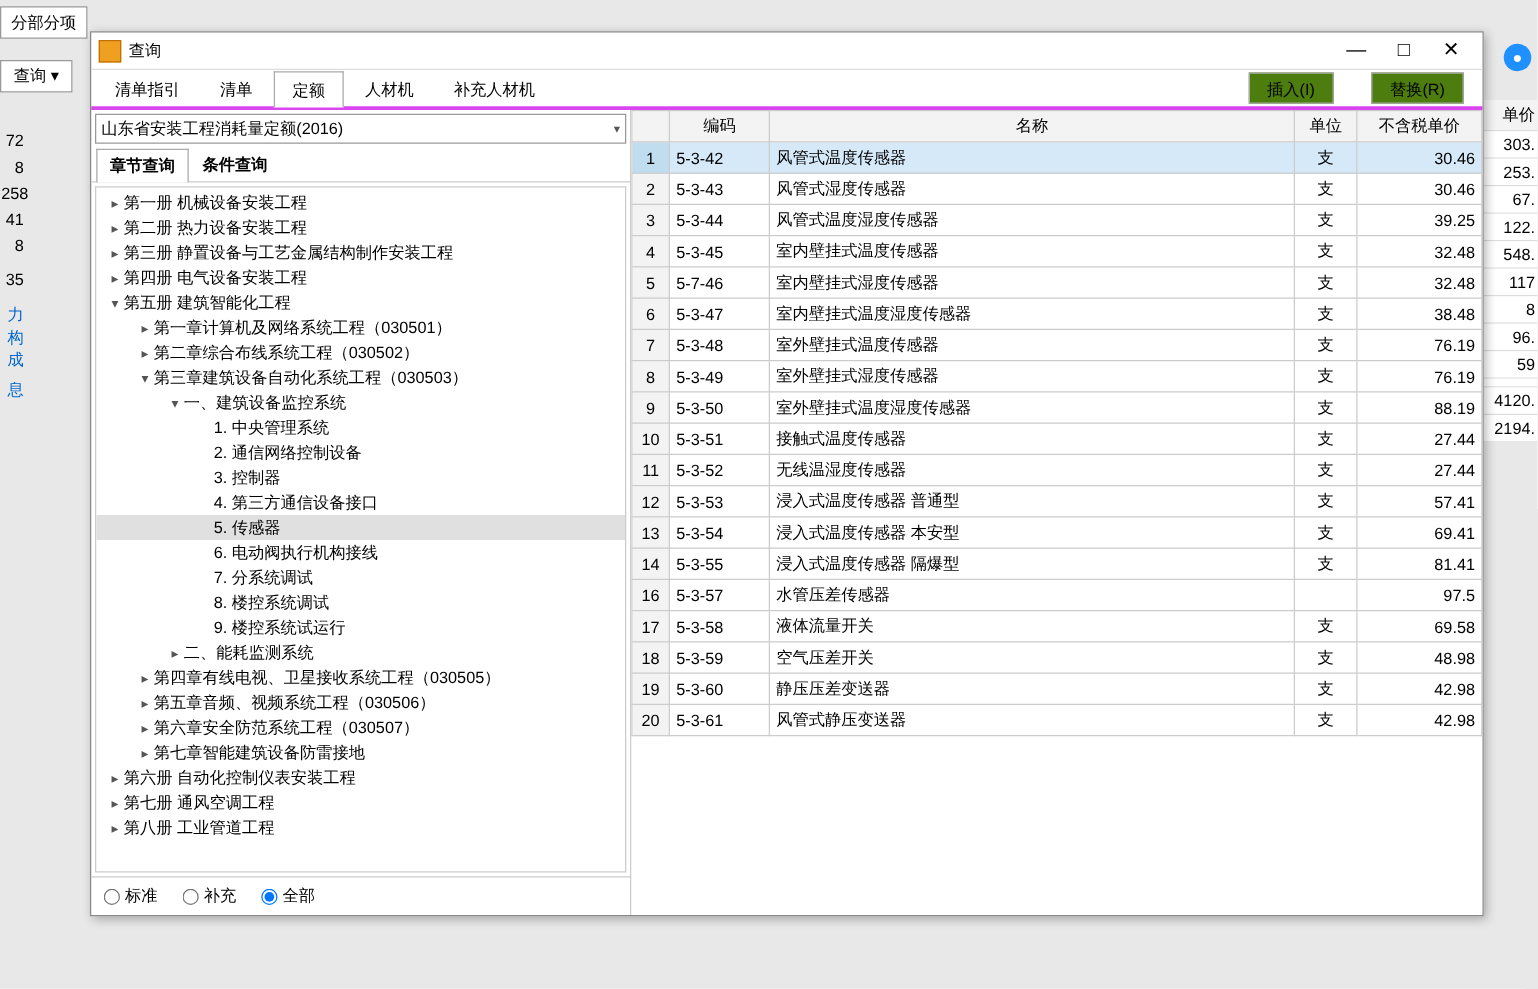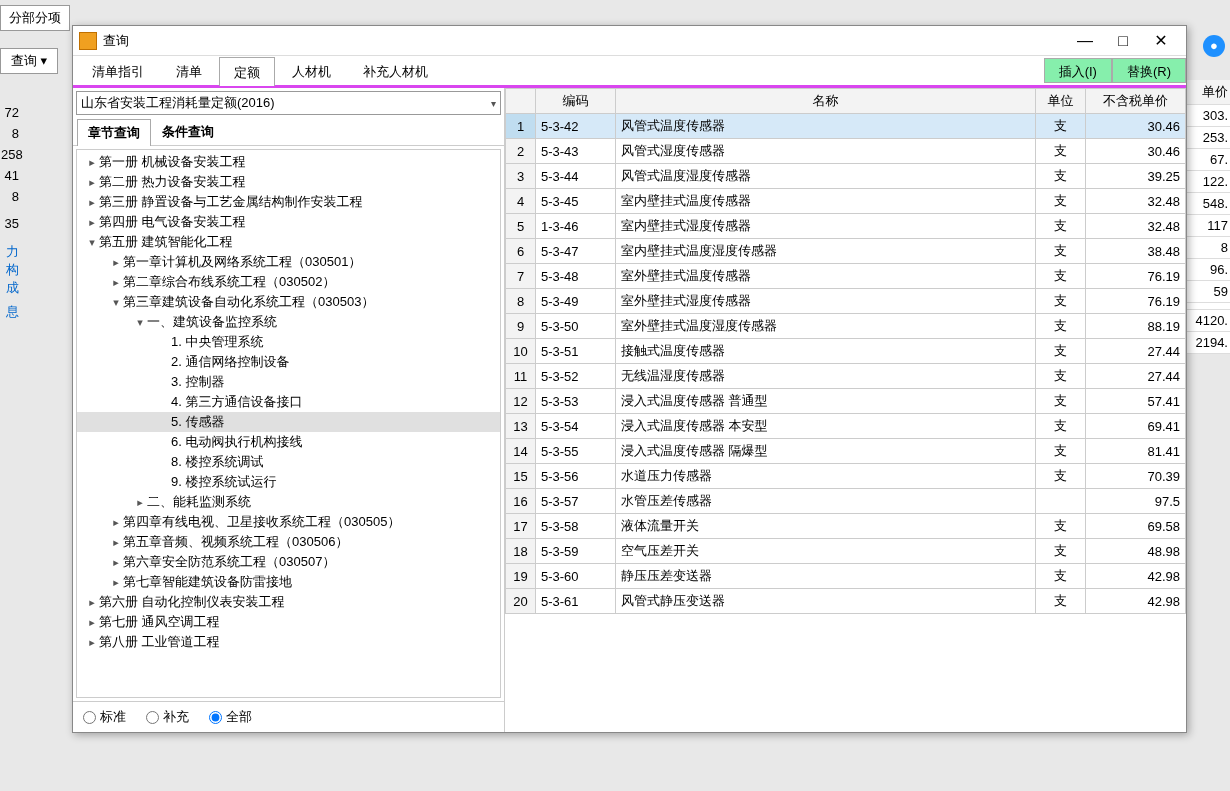--- a/index.html
+++ b/index.html
@@ -22,21 +22,21 @@
 .titlebar .icon { width: 18px; height: 18px; background: #f0a020; border: 1px solid #c07000; margin-right: 6px; }
 .titlebar .title { flex: 1; }
 .titlebar .winbtn { width: 38px; height: 26px; text-align: center; line-height: 26px; font-size: 16px; cursor: pointer; }
 
 
 .toolbar { height: 32px; display: flex; align-items: stretch; border-bottom: 3px solid #d946ef; }
 .tabs-left { display: flex; align-items: stretch; padding-left: 4px; }
 .tabs-left .tab { padding: 6px 14px; border: 1px solid transparent; border-bottom: none; cursor: pointer; margin-right: 2px; }
 .tabs-left .tab.active { border-color: #aaa; background: #fff; position: relative; top: 1px; }
 .toolbar .spacer { flex: 1; }
-.toolbar .btn { border: 1px solid #aaa; background: #86efac; padding: 4px 14px; margin: 2px 0; cursor: pointer; }
+.toolbar .btn { border: 1px solid #aaa; background: #4d7c0f; padding: 4px 14px; margin: 2px 15px; cursor: pointer; }
 
 
 .body { flex: 1; display: flex; overflow: hidden; }
 .left-pane { width: 432px; border-right: 1px solid #ccc; display: flex; flex-direction: column; }
 .dropdown-row { padding: 3px; }
 .dropdown-row select, .dropdown-row .combo { width: 100%; height: 24px; border: 1px solid #999; padding: 2px 4px; background: #fff; appearance: none; position: relative; }
 .combo { display: flex; align-items: center; justify-content: space-between; }
 .combo .caret { font-size: 10px; color: #555; }
 
 .subtabs { display: flex; border-bottom: 1px solid #ccc; padding-left: 4px; }
@@ -196,20 +196,24 @@
           <div class="tree-node selected" style="padding-left: 80px;">
             <span class="tree-toggle"></span>
             <span class="tree-label">5. 传感器</span>
           </div>
           <div class="tree-node" style="padding-left: 80px;">
             <span class="tree-toggle"></span>
             <span class="tree-label">6. 电动阀执行机构接线</span>
           </div>
           <div class="tree-node" style="padding-left: 80px;">
             <span class="tree-toggle"></span>
+            <span class="tree-label">7. 分系统调试</span>
+          </div>
+          <div class="tree-node" style="padding-left: 80px;">
+            <span class="tree-toggle"></span>
             <span class="tree-label">8. 楼控系统调试</span>
           </div>
           <div class="tree-node" style="padding-left: 80px;">
             <span class="tree-toggle"></span>
             <span class="tree-label">9. 楼控系统试运行</span>
           </div>
           <div class="tree-node" style="padding-left: 56px;">
             <span class="tree-toggle">▸</span>
             <span class="tree-label">二、能耗监测系统</span>
           </div>
@@ -293,21 +297,21 @@
             </tr>
             <tr>
               <td class="rownum">4</td>
               <td class="col-code">5-3-45</td>
               <td>室内壁挂式温度传感器</td>
               <td class="col-unit">支</td>
               <td class="col-price num">32.48</td>
             </tr>
             <tr>
               <td class="rownum">5</td>
-              <td class="col-code">1-3-46</td>
+              <td class="col-code">5-7-46</td>
               <td>室内壁挂式湿度传感器</td>
               <td class="col-unit">支</td>
               <td class="col-price num">32.48</td>
             </tr>
             <tr>
               <td class="rownum">6</td>
               <td class="col-code">5-3-47</td>
               <td>室内壁挂式温度湿度传感器</td>
               <td class="col-unit">支</td>
               <td class="col-price num">38.48</td>
@@ -360,27 +364,20 @@
               <td>浸入式温度传感器  本安型</td>
               <td class="col-unit">支</td>
               <td class="col-price num">69.41</td>
             </tr>
             <tr>
               <td class="rownum">14</td>
               <td class="col-code">5-3-55</td>
               <td>浸入式温度传感器  隔爆型</td>
               <td class="col-unit">支</td>
               <td class="col-price num">81.41</td>
-            </tr>
-            <tr>
-              <td class="rownum">15</td>
-              <td class="col-code">5-3-56</td>
-              <td>水道压力传感器</td>
-              <td class="col-unit">支</td>
-              <td class="col-price num">70.39</td>
             </tr>
             <tr>
               <td class="rownum">16</td>
               <td class="col-code">5-3-57</td>
               <td>水管压差传感器</td>
               <td class="col-unit"></td>
               <td class="col-price num">97.5</td>
             </tr>
             <tr>
               <td class="rownum">17</td>

